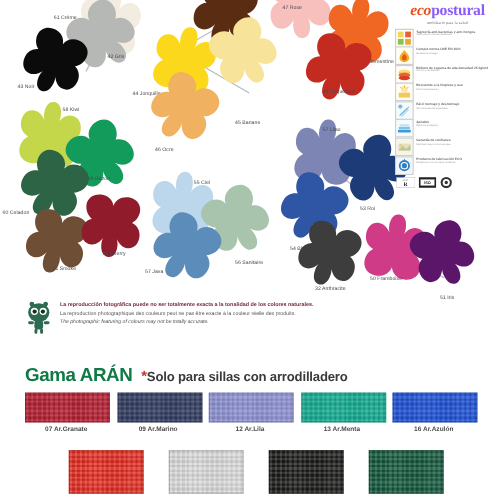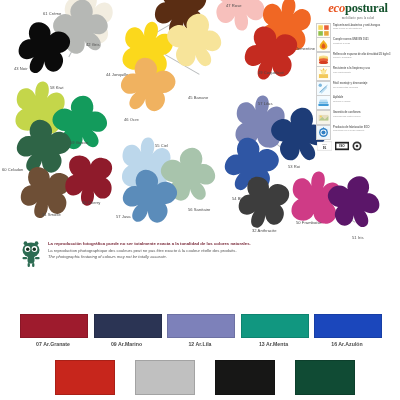--- a/index.html
+++ b/index.html
@@ -26,21 +26,21 @@
   }
 
   
   #logo-block{position:absolute;left:316px;top:2px;width:84px;}
   #logo-word{
     font-family:"Liberation Serif", serif;
     font-size:12.5px;font-style:italic;font-weight:bold;
     color:#e8531f;letter-spacing:-.2px;line-height:1;
     text-align:center;
   }
-  #logo-word .b{color:#14532d;font-style:normal;}
+  #logo-word .b{color:#8b5cf6;font-style:normal;}
   #logo-tag{
     font-family:"Liberation Serif", serif;
     font-size:3.2px;color:#6b6b6b;text-align:center;
     margin-top:1px;letter-spacing:.1px;
   }
   #feature-list{margin-top:3px;}
   .feat-row{display:flex;align-items:flex-start;margin-bottom:1.6px;height:13px;}
   .feat-ico{
     width:13px;height:13px;flex:0 0 13px;
     border:.4px solid #cfcfcf;background:#fdfdfa;
@@ -429,20 +429,24 @@
         <rect x="14.1" y="23" width="2.3" height="4" rx="1.1" fill="#2c6b52"></rect>
       </svg>
     </div>
     <div id="disc-text">
       <span class="disc-l disc-es">La reproducción fotográfica puede no ser totalmente exacta a la tonalidad de los colores naturales.</span>
       <span class="disc-l disc-fr">La reproduction photographique des couleurs peut ne pas être exacte à la couleur réelle des produits.</span>
       <span class="disc-l disc-en">The photographic featuring of colours may not be totally accurate.</span>
     </div>
   </div>
 
+  <div id="aran-head">
+    <span id="aran-title">Gama ARÁN</span>
+    <span id="aran-note"><span class="ast">*</span><span>Solo para sillas con arrodilladero</span></span>
+  </div>
 
   <div id="aran-row">
       <div class="aran-cell">
         <div class="aran-chip" style="background-color:#b01e31"></div>
         <div class="aran-lab">07 Ar.Granate</div>
       </div>
       <div class="aran-cell">
         <div class="aran-chip" style="background-color:#2f3a5e"></div>
         <div class="aran-lab">09 Ar.Marino</div>
       </div>

